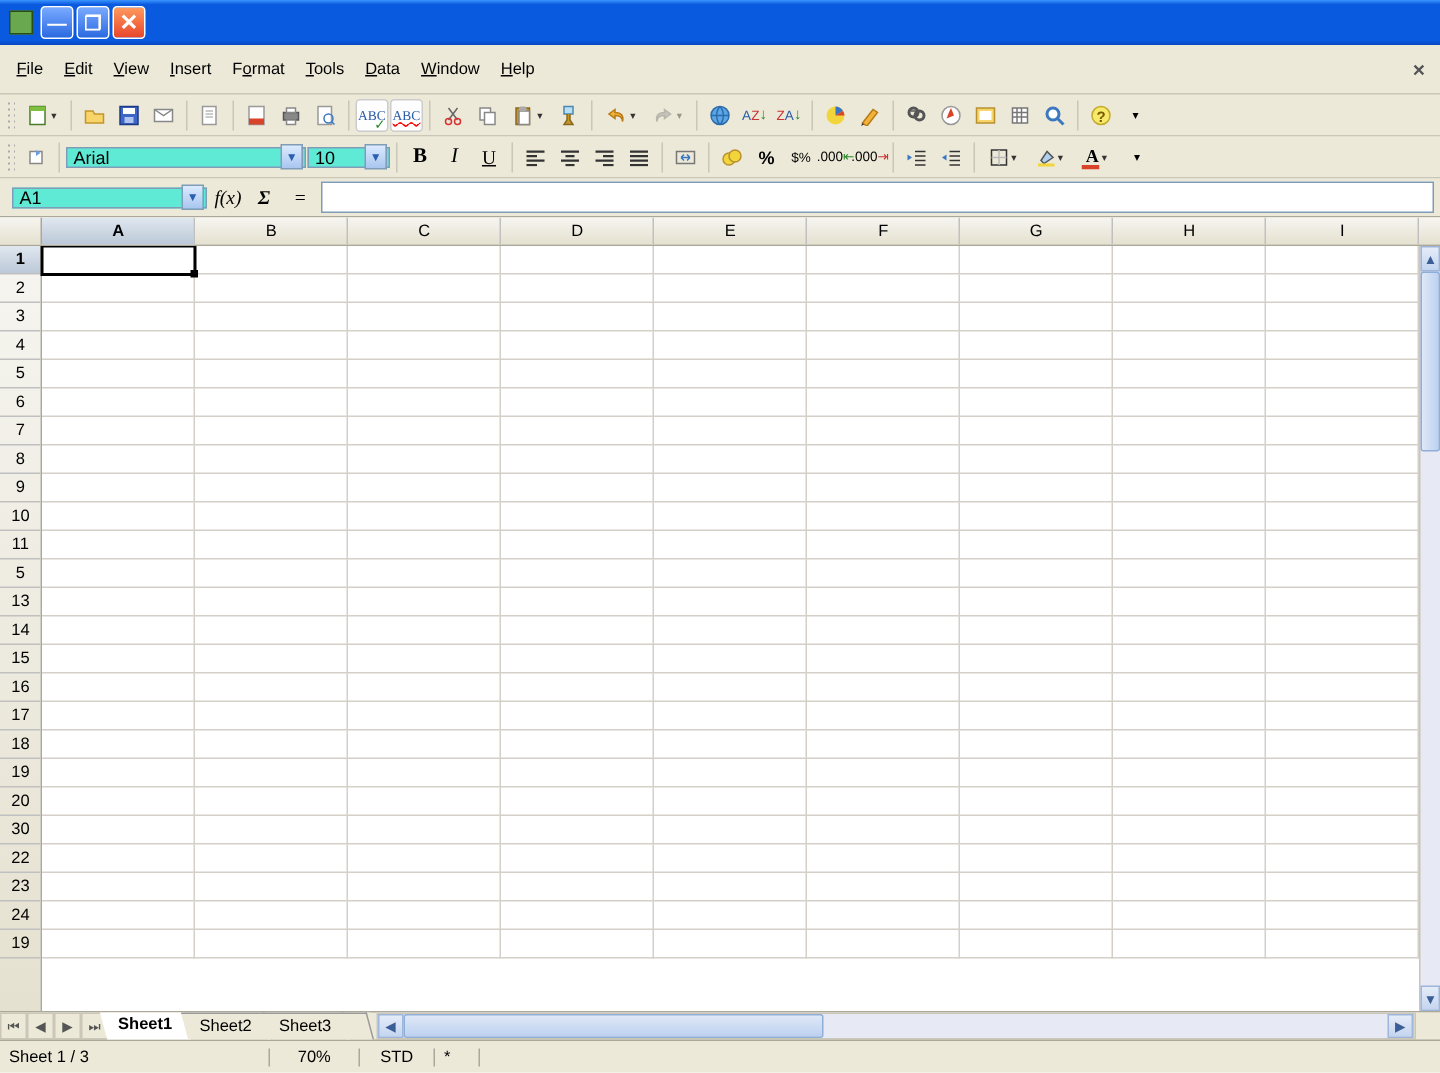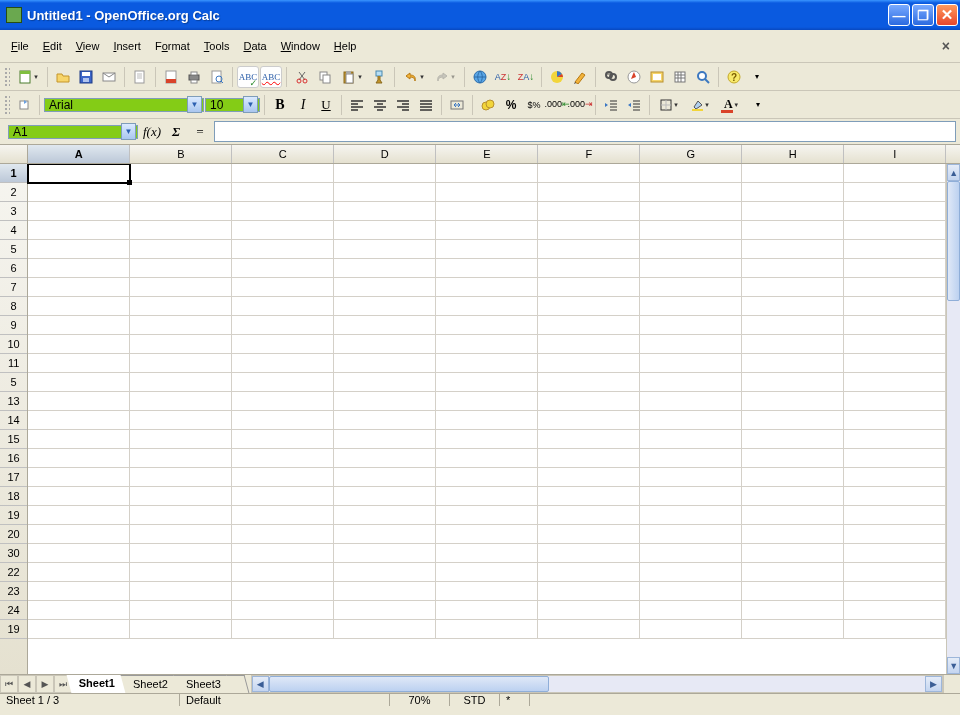--- a/index.html
+++ b/index.html
@@ -77,21 +77,21 @@
     cursor:default;
     position:relative;
     font-size:12px;
   }
   .tbtn.dd::after {
     content:"▾"; font-size:7px; color:#333; margin-left:2px;
   }
   .tbtn.wide { width:30px; }
   .sep { width:1px;height:20px;background:#cac6b8;margin:0 3px;}
   .combo {
-    height:14px; background:#84cc16; border:1px solid #7f9db9;
+    height:14px; background:#5eead4; border:1px solid #7f9db9;
     display:flex;align-items:center; padding:0 1px 0 4px;
     font-size:12px;
   }
   .combo .car { width:15px;height:17px;background:linear-gradient(#dbeaff,#a9c6ef); border:1px solid #7f9db9; display:flex;align-items:center;justify-content:center; font-size:8px; color:#2b5fb0; margin-left:2px;}
   .fontname { width:160px; }
   .fontsize { width:55px; }
   
   .formulabar {
     height:26px; background:#ece9d8; border-bottom:1px solid #aca899;
     display:flex;align-items:center; padding:3px 4px; gap:4px;
@@ -173,41 +173,40 @@
   .tab.active { background:white; font-weight:bold; border-top:none;}
   .tab.spacer{ width:18px; padding:0;}
   .hscrollwrap{ flex:1; display:flex; align-items:stretch; background:#e7e9f5; margin-left:4px; border:1px solid #cac6b8;}
   .hscrollwrap .sbbtn{ width:17px; height:auto;}
   .htrack{flex:1; display:flex;}
   .hthumb{ width:280px; background:linear-gradient(#dfe8f7,#bcd1f0); border:1px solid #8faed8; border-radius:2px;}
   .cornerbox{ width:17px; background:#ece9d8; border-left:1px solid #cac6b8;}
   
   .statusbar {
     height:22px; background:#ece9d8; border-top:1px solid #aca899;
-    display:flex; align-items:flex-start; font-size:11px;
+    display:flex; align-items:center; font-size:11px;
   }
   .stcell{ border-right:1px solid #aca899; display:flex;align-items:center;padding:0 6px;}
   .stcell.sheet{width:180px;}
   .stcell.style{width:210px;}
   .stcell.zoom{width:60px;justify-content:center;}
   .stcell.std{width:50px;justify-content:center;}
   .stcell.star{width:30px;justify-content:flex-start;}
   .stcell.blank{width:120px;}
   .stcell.sum{flex:1;justify-content:center;}
   .stcell:last-child{border-right:none;}
   u.accel{ text-decoration: underline; }
   
   svg{display:block;}
 </style>
 </head>
 <body>
 
 <div class="titlebar">
   <div class="appicon"></div>
-  <div class="title">Untitled1 - OpenOffice.org Calc</div>
   <div class="winbtns">
     <div class="winbtn min">—</div>
     <div class="winbtn max">❐</div>
     <div class="winbtn close">✕</div>
   </div>
 </div>
 
 <div class="menubar">
   <div class="menuitem"><u class="accel">F</u><span>ile</span></div>
   <div class="menuitem"><u class="accel">E</u>dit</div>
@@ -842,18 +841,17 @@
     <div class="htrack">
         <div class="hthumb"></div>
       </div>
     <div class="sbbtn">▶</div>
   </div>
   <div class="cornerbox"></div>
 </div>
 
 <div class="statusbar">
   <div class="stcell sheet">Sheet 1 / 3</div>
-  <div class="stcell style">Default</div>
   <div class="stcell zoom">70%</div>
   <div class="stcell std">STD</div>
   <div class="stcell star">*</div>
   <div class="stcell blank"></div>
 </div>
 
 </body></html>

